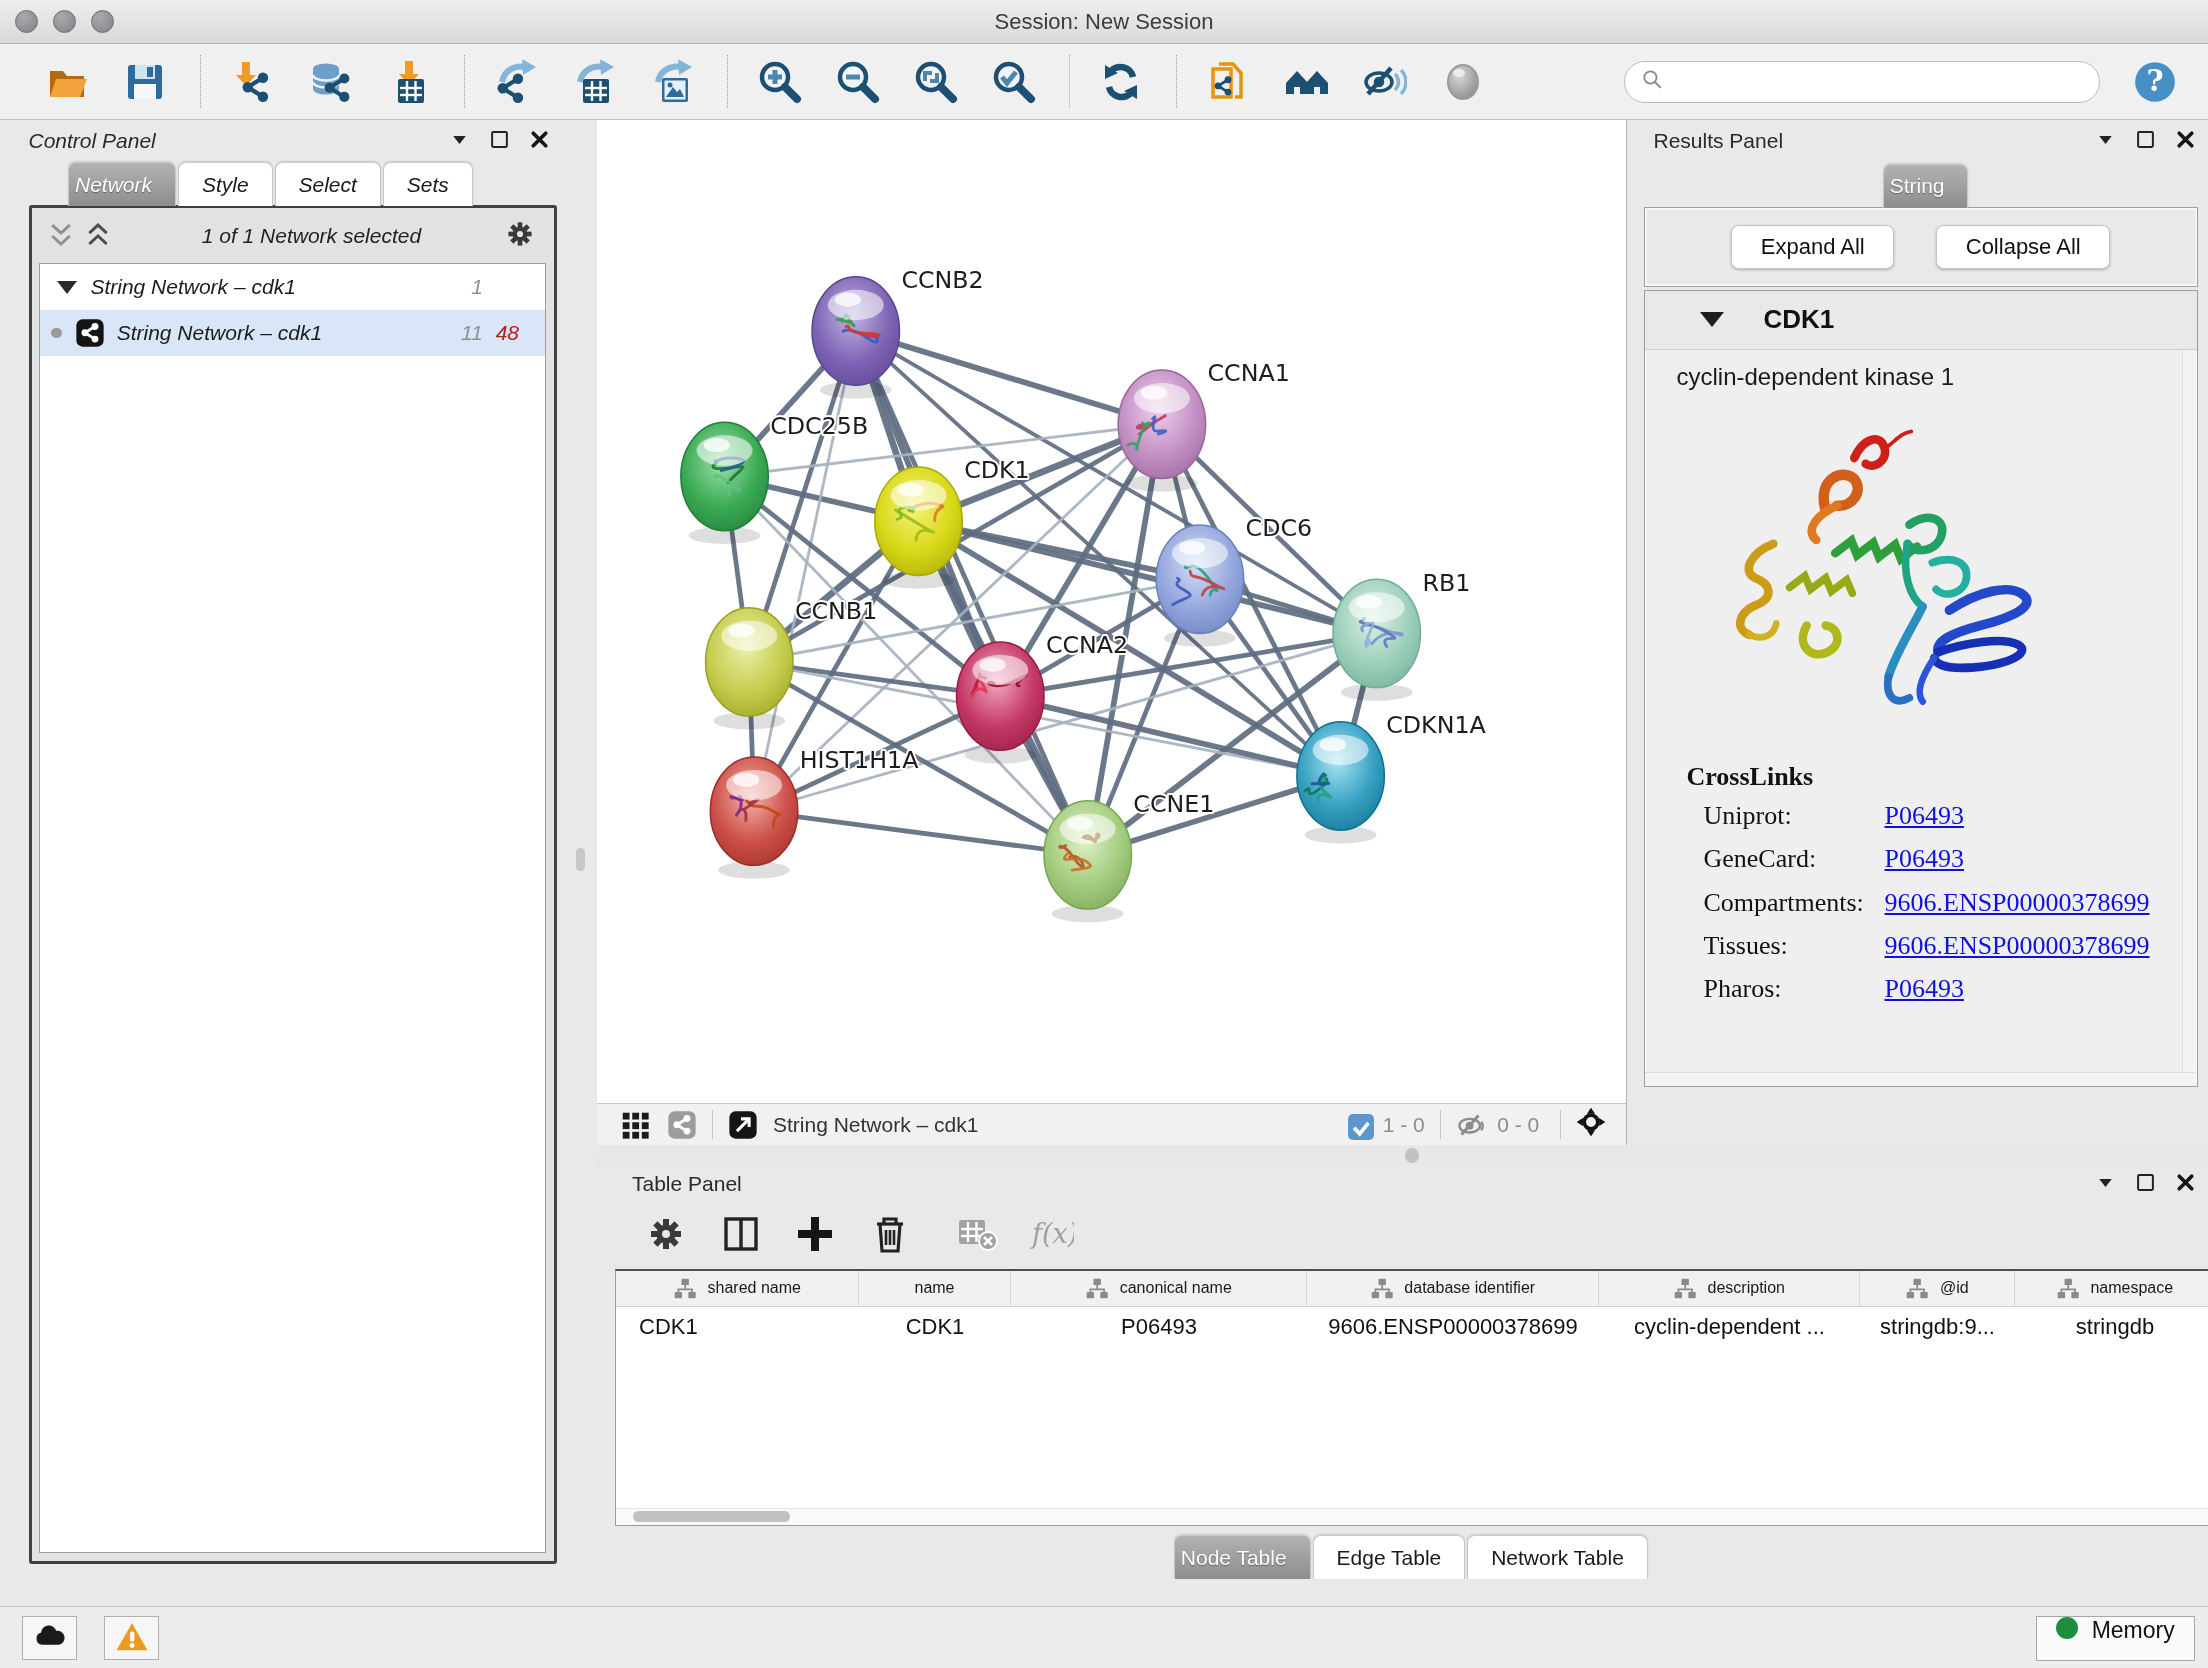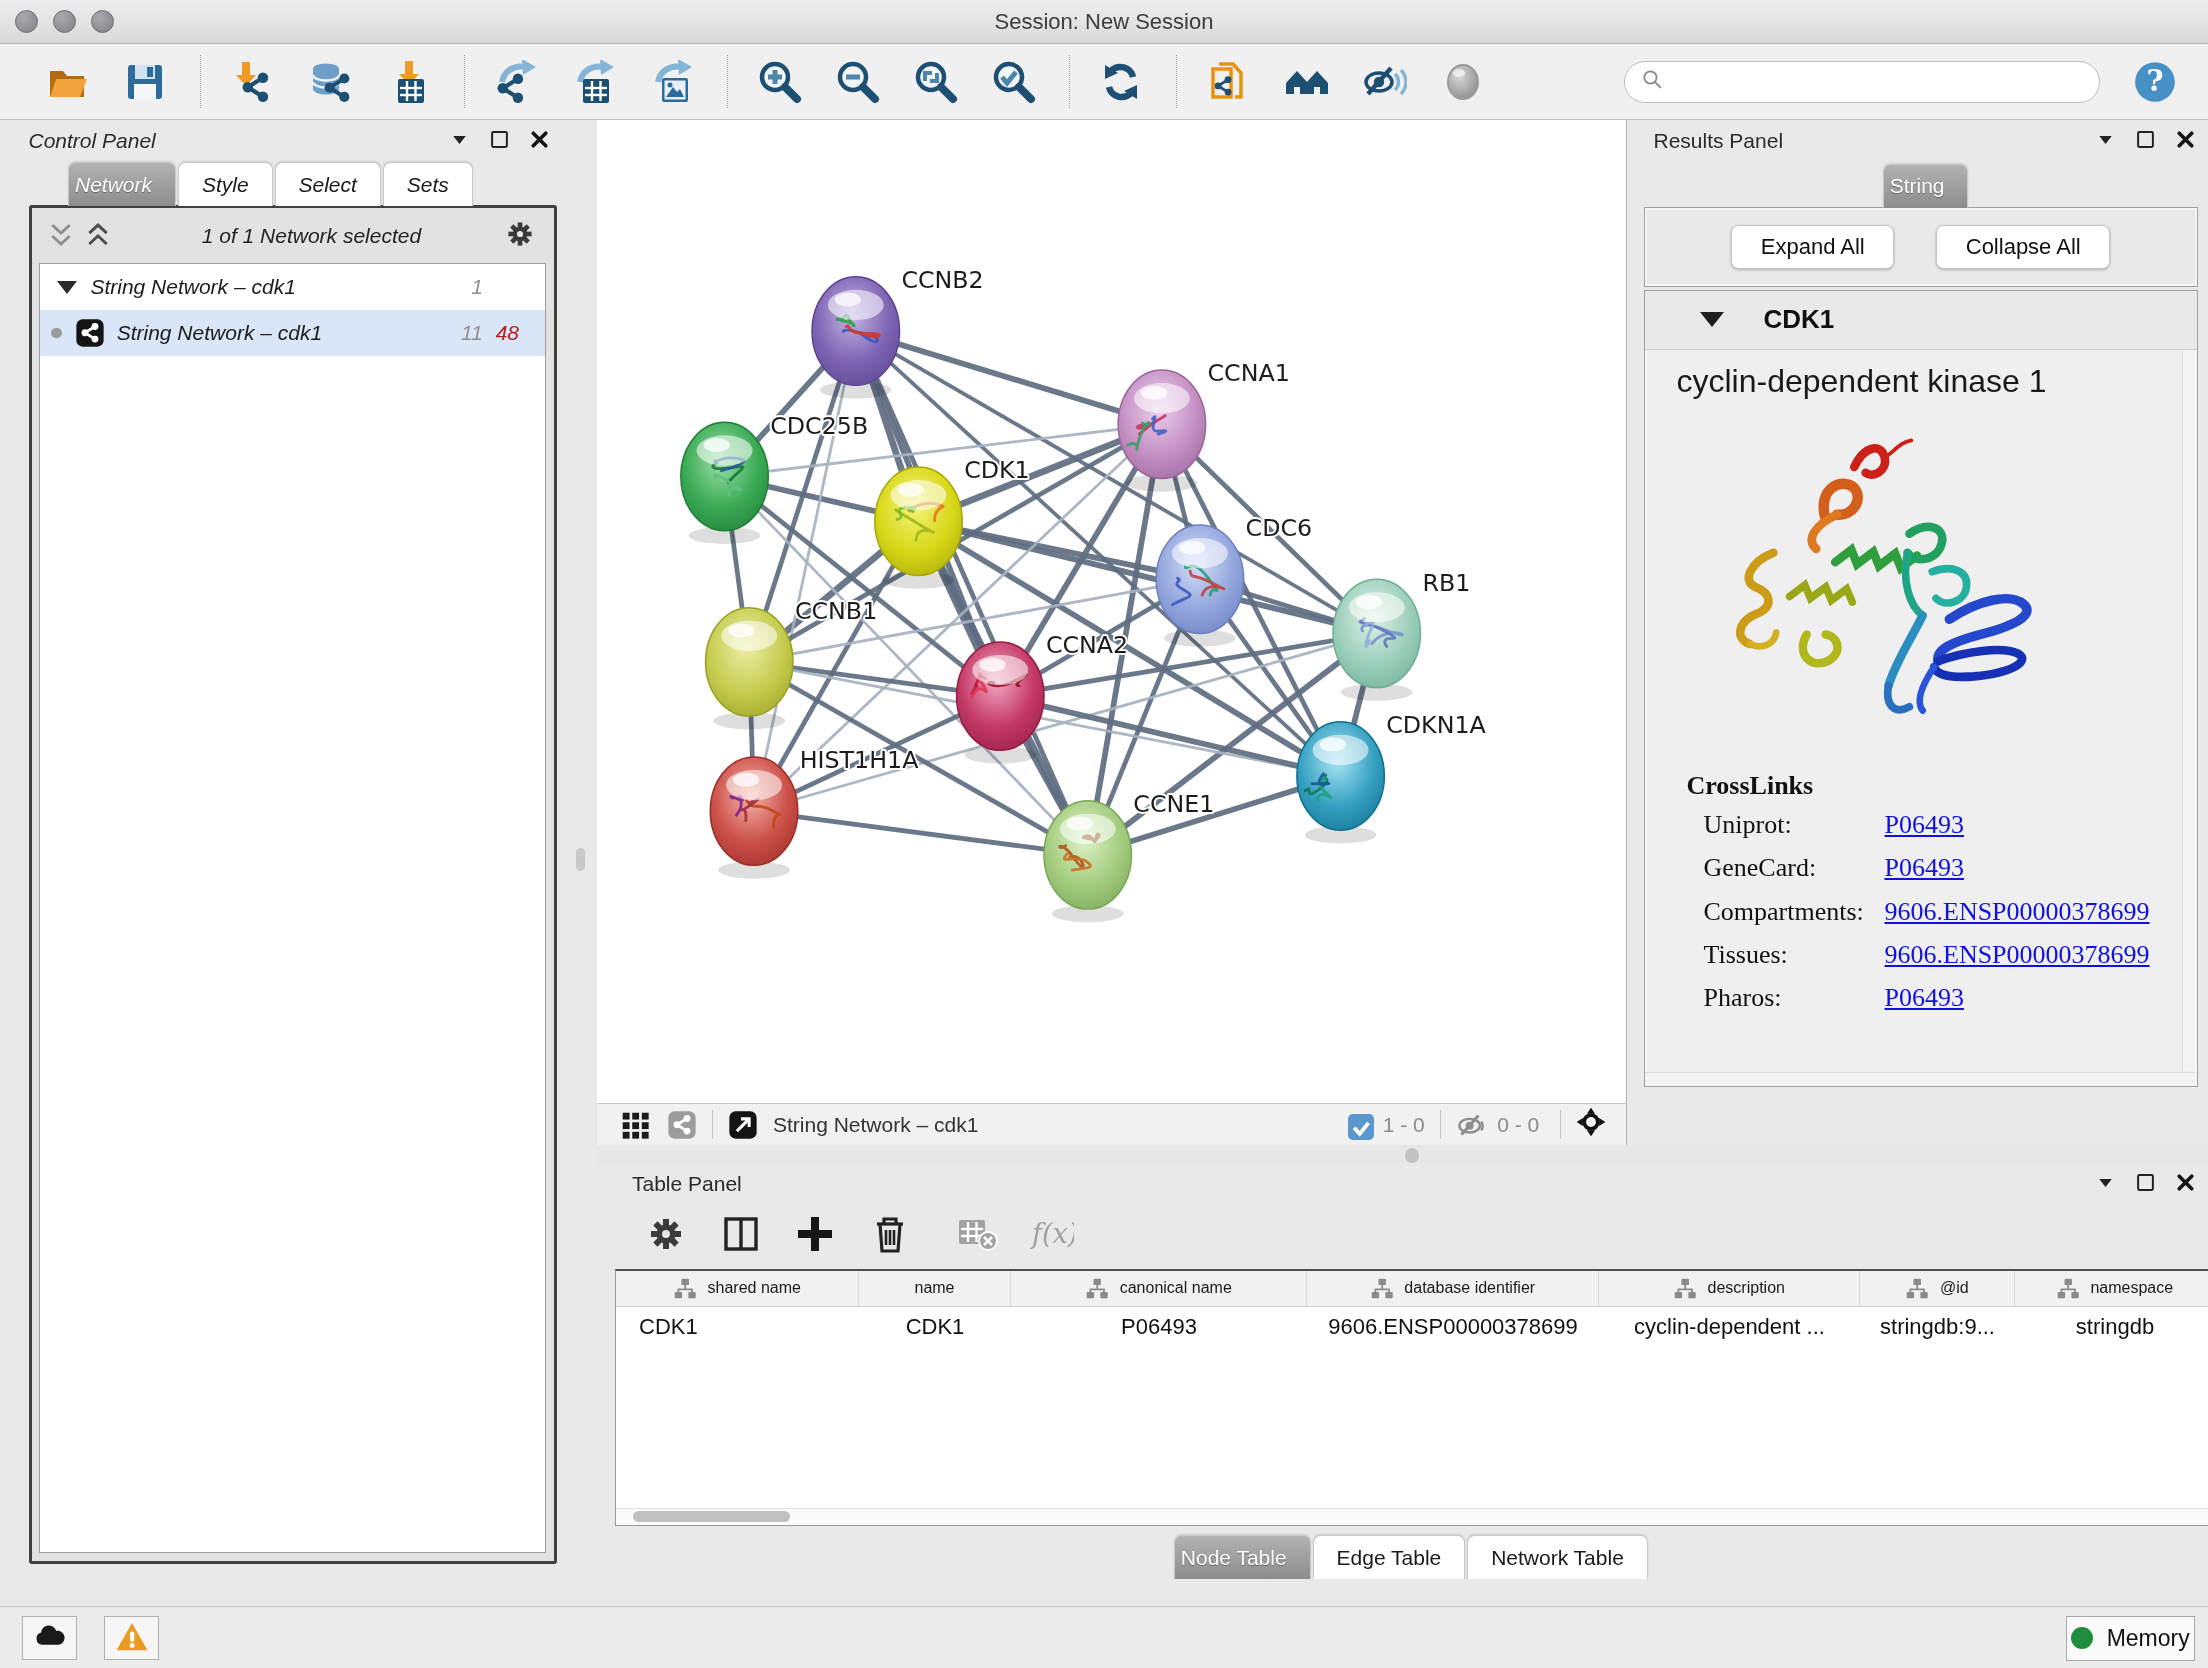--- a/index.html
+++ b/index.html
@@ -68,21 +68,21 @@
   
   .rpanel { width:601px; flex:none; background:#e9e9e9; border-left:1px solid #b0b0b0; display:flex; flex-direction:column; }
   .rtabwrap { display:flex; justify-content:center; margin-top:1.9px; position:relative; z-index:2; }
   .rbox1 { margin:-1px 28.5px 0 17px; height:80px; border:1px solid #9f9f9f; box-shadow:inset 0 0 0 1.9px #f7f7f7; display:flex; align-items:center; justify-content:center; gap:42px; }
   .btn { background:#fff; border:1px solid #c4c4c4; border-radius:7.6px; height:44px; padding:0 28.5px; font-size:22px; color:#111; display:flex; align-items:center; box-shadow:0 1px 2.9px rgba(0,0,0,.25); }
   .rbox2 { margin:2.9px 28.5px 0 17px; height:797px; border:1px solid #9f9f9f; box-shadow:inset 0 0 0 1.9px #f7f7f7; display:flex; flex-direction:column; background:#efefef; }
   .rhdr { height:59px; background:#e9e9e9; border-bottom:1px solid #cfcfcf; display:flex; align-items:center; flex:none; }
   .rhdr .tri { width:0; height:0; border-left:12.4px solid transparent; border-right:12.4px solid transparent; border-top:15px solid #1e1e1e; margin:0 40px 0 55px; }
   .rhdr .gname { font-size:26px; font-weight:bold; color:#111; }
   .rbody { flex:1; position:relative; padding-top:13.3px; }
-  .gdesc { font-size:32px; color:#1a1a1a; margin-left:32px; }
+  .gdesc { font-size:24px; color:#1a1a1a; margin-left:32px; }
   .protein { margin:28.5px 0 0 38px; }
   .xl-head { font-family:"Liberation Serif", serif; font-weight:bold; font-size:26px; color:#111; margin:25px 0 9.5px 42px; }
   .xlrow { display:flex; margin:0 0 13.3px 59px; font-family:"Liberation Serif", serif; font-size:26px; }
   .xlrow .xlab { width:181px; color:#111; }
   .xlrow a { color:#1111dd; }
   .vtrack { position:absolute; top:0; right:1.9px; bottom:15px; width:13.3px; background:#f3f3f3; border-left:1px solid #dcdcdc; }
   .htrack { position:absolute; left:0; right:1.9px; bottom:0; height:13.3px; background:#f3f3f3; border-top:1px solid #dcdcdc; }
 
   
   .hsplit { height:21px; background:#e7e7e7; display:flex; align-items:center; justify-content:center; }
@@ -102,21 +102,21 @@
   .td { display:flex; align-items:center; justify-content:center; font-size:22px; color:#111; flex:none; overflow:hidden; white-space:nowrap; }
   .td.first { justify-content:flex-start; padding-left:23px; }
   .hthumb { position:absolute; bottom:2.9px; left:17px; width:157px; height:11.4px; border-radius:5.7px; background:#c0c0c0; }
   .hscroll { position:absolute; bottom:0; left:0; right:0; height:17px; background:#fafafa; border-top:1px solid #e4e4e4; }
   .btabs { display:flex; justify-content:center; margin-top:9.5px; }
 
   
   .bottombar { height:63px; background:#ececec; border-top:1px solid #c6c6c6; display:flex; align-items:center; padding:0 13.3px 0 22px; position:relative; }
   .bbtn { width:55px; height:44px; background:#f6f6f6; border:1.9px solid #b0b0b0; display:flex; align-items:center; justify-content:center; margin-right:27px; }
   .bbtn svg { width:34px; height:34px; }
-  .membtn { margin-left:auto; height:45px; background:#fafafa; border:1.9px solid #a8a8a8; display:flex; align-items:center; padding:0 4px; gap:13.3px; }
+  .membtn { margin-left:auto; height:45px; background:#fafafa; border:1.9px solid #a8a8a8; display:flex; align-items:flex-start; padding:0 19px; gap:13.3px; }
   .memdot { width:22px; height:22px; border-radius:50%; background:#1e8e3e; }
   .memlbl { font-size:23px; color:#111; }
 </style>
 </head>
 <body>
 
 <div class="titlebar">
   <div class="lights">
     <div class="light"></div>
     <div class="light"></div>

